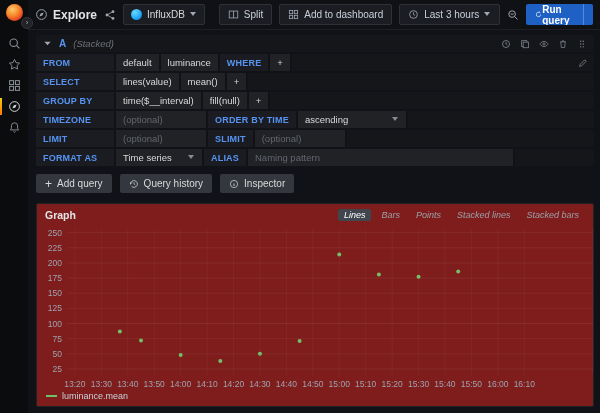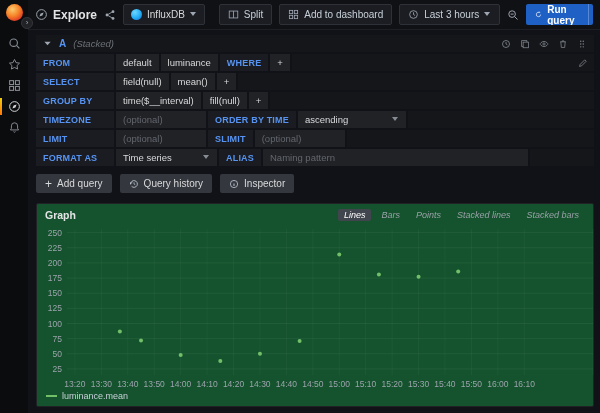--- a/index.html
+++ b/index.html
@@ -68,21 +68,21 @@
     display:flex; align-items:center; gap:5px; height:21px; padding:0 8px;
     background:#1b1d22; border:1px solid #2e3138; border-radius:2px;
     font-size:10px; color:#c7d0d9; cursor:pointer; white-space:nowrap;
   }
   .tb-btn svg { width:11px; height:11px; color:#9fa7b3; }
   .run-btn {
     display:flex; align-items:center; height:21px; border-radius:2px;
     background:#1f60c4; color:#fff; font-size:10px; font-weight:bold;
     cursor:pointer; overflow:hidden;
   }
-  .run-main { display:flex; align-items:center; gap:5px; padding:0 9px; }
+  .run-main { display:flex; align-items:center; padding:0 9px; }
   .run-btn svg { width:11px; height:11px; color:#fff; }
   .run-caret { padding:0 6px; border-left:1px solid rgba(255,255,255,.25); height:100%; display:flex; align-items:center; }
   
   .content { flex:1; padding: 5px 6px 6px 8px; overflow:hidden; display:flex; flex-direction:column; }
   .q-header {
     height:17px; background:#141619; display:flex; align-items:center;
     padding:0 7px; gap:7px; font-size:9.5px;
   }
   .q-ref { color:#5794f2; font-weight:bold; font-size:10px; }
   .q-hint { color:#6e7177; font-style:italic; }
@@ -108,21 +108,21 @@
   .qselect .caret::before { border-top-color:#868b94; }
   .actions-row { display:flex; gap:8px; margin:8px 0 10px; }
   .act-btn {
     display:flex; align-items:center; gap:5px; height:19px; padding:0 9px;
     background:#34373e; border-radius:2px; font-size:10px; color:#d8d9da; cursor:pointer;
   }
   .act-btn svg { width:10px; height:10px; color:#c7d0d9; }
   .act-plus { font-size:12px; line-height:1; color:#d8d9da; }
   
   .panel {
-    flex:1; background:#14532d; border:1px solid #202226; border-radius:2px;
+    flex:1; background:#7f1d1d; border:1px solid #202226; border-radius:2px;
     display:flex; flex-direction:column; min-height:0;
   }
   .panel-header { display:flex; align-items:center; justify-content:space-between; padding:5px 8px 2px; }
   .panel-title { font-size:10.5px; font-weight:bold; color:#e3e4e6; }
   .modes { display:flex; align-items:center; gap:4px;font-style:italic; }
   .mode { font-size:9px; color:#9aa0a8; padding:1px 6px; border-radius:2px; cursor:pointer; white-space:nowrap; }
   .mode.active { background:#41454e; color:#ffffff; }
   .chart-wrap { flex:1; padding:0 4px; min-height:0; }
   .legend { display:flex; align-items:center; gap:5px; padding:0 9px 5px; font-size:9px; color:#c7d0d9; cursor:pointer; }
   .legend-dash { width:11px; height:2px; background:#73bf69; }
@@ -276,21 +276,21 @@
           <span class="qcell">+</span>
           <span class="qfill">
             <svg viewBox="0 0 16 16" fill="none" stroke="currentColor" stroke-width="1.2">
                 <path d="M2.5 13.5l.9-3.2 7.4-7.4 2.3 2.3-7.4 7.4z"></path>
               </svg>
           </span>
         </div>
 
         <div class="qrow">
           <span class="qcell kw w78">SELECT</span>
-          <span class="qcell">field(null)</span>
+          <span class="qcell">lines(value)</span>
           <span class="qcell">mean()</span>
           <span class="qcell">+</span>
           <span class="qfill"></span>
         </div>
 
         <div class="qrow">
           <span class="qcell kw w78">GROUP BY</span>
           <span class="qcell">time($__interval)</span>
           <span class="qcell">fill(null)</span>
           <span class="qcell">+</span>
@@ -311,21 +311,21 @@
         <div class="qrow">
           <span class="qcell kw w78">LIMIT</span>
           <input class="qinput" placeholder="(optional)" style="">
           <span class="qcell kw">SLIMIT</span>
           <input class="qinput" placeholder="(optional)" style="">
           <span class="qfill"></span>
         </div>
 
         <div class="qrow">
           <span class="qcell kw w78">FORMAT AS</span>
-          <span class="qcell qselect" style="width:101px">
+          <span class="qcell qselect" style="width:86px">
             <span>Time series</span>
             <span class="caret"></span>
           </span>
           <span class="qcell kw">ALIAS</span>
           <input class="qinput wide" placeholder="Naming pattern" style="">
           <span class="qfill"></span>
         </div>
       </section>
 
       <div class="actions-row">

